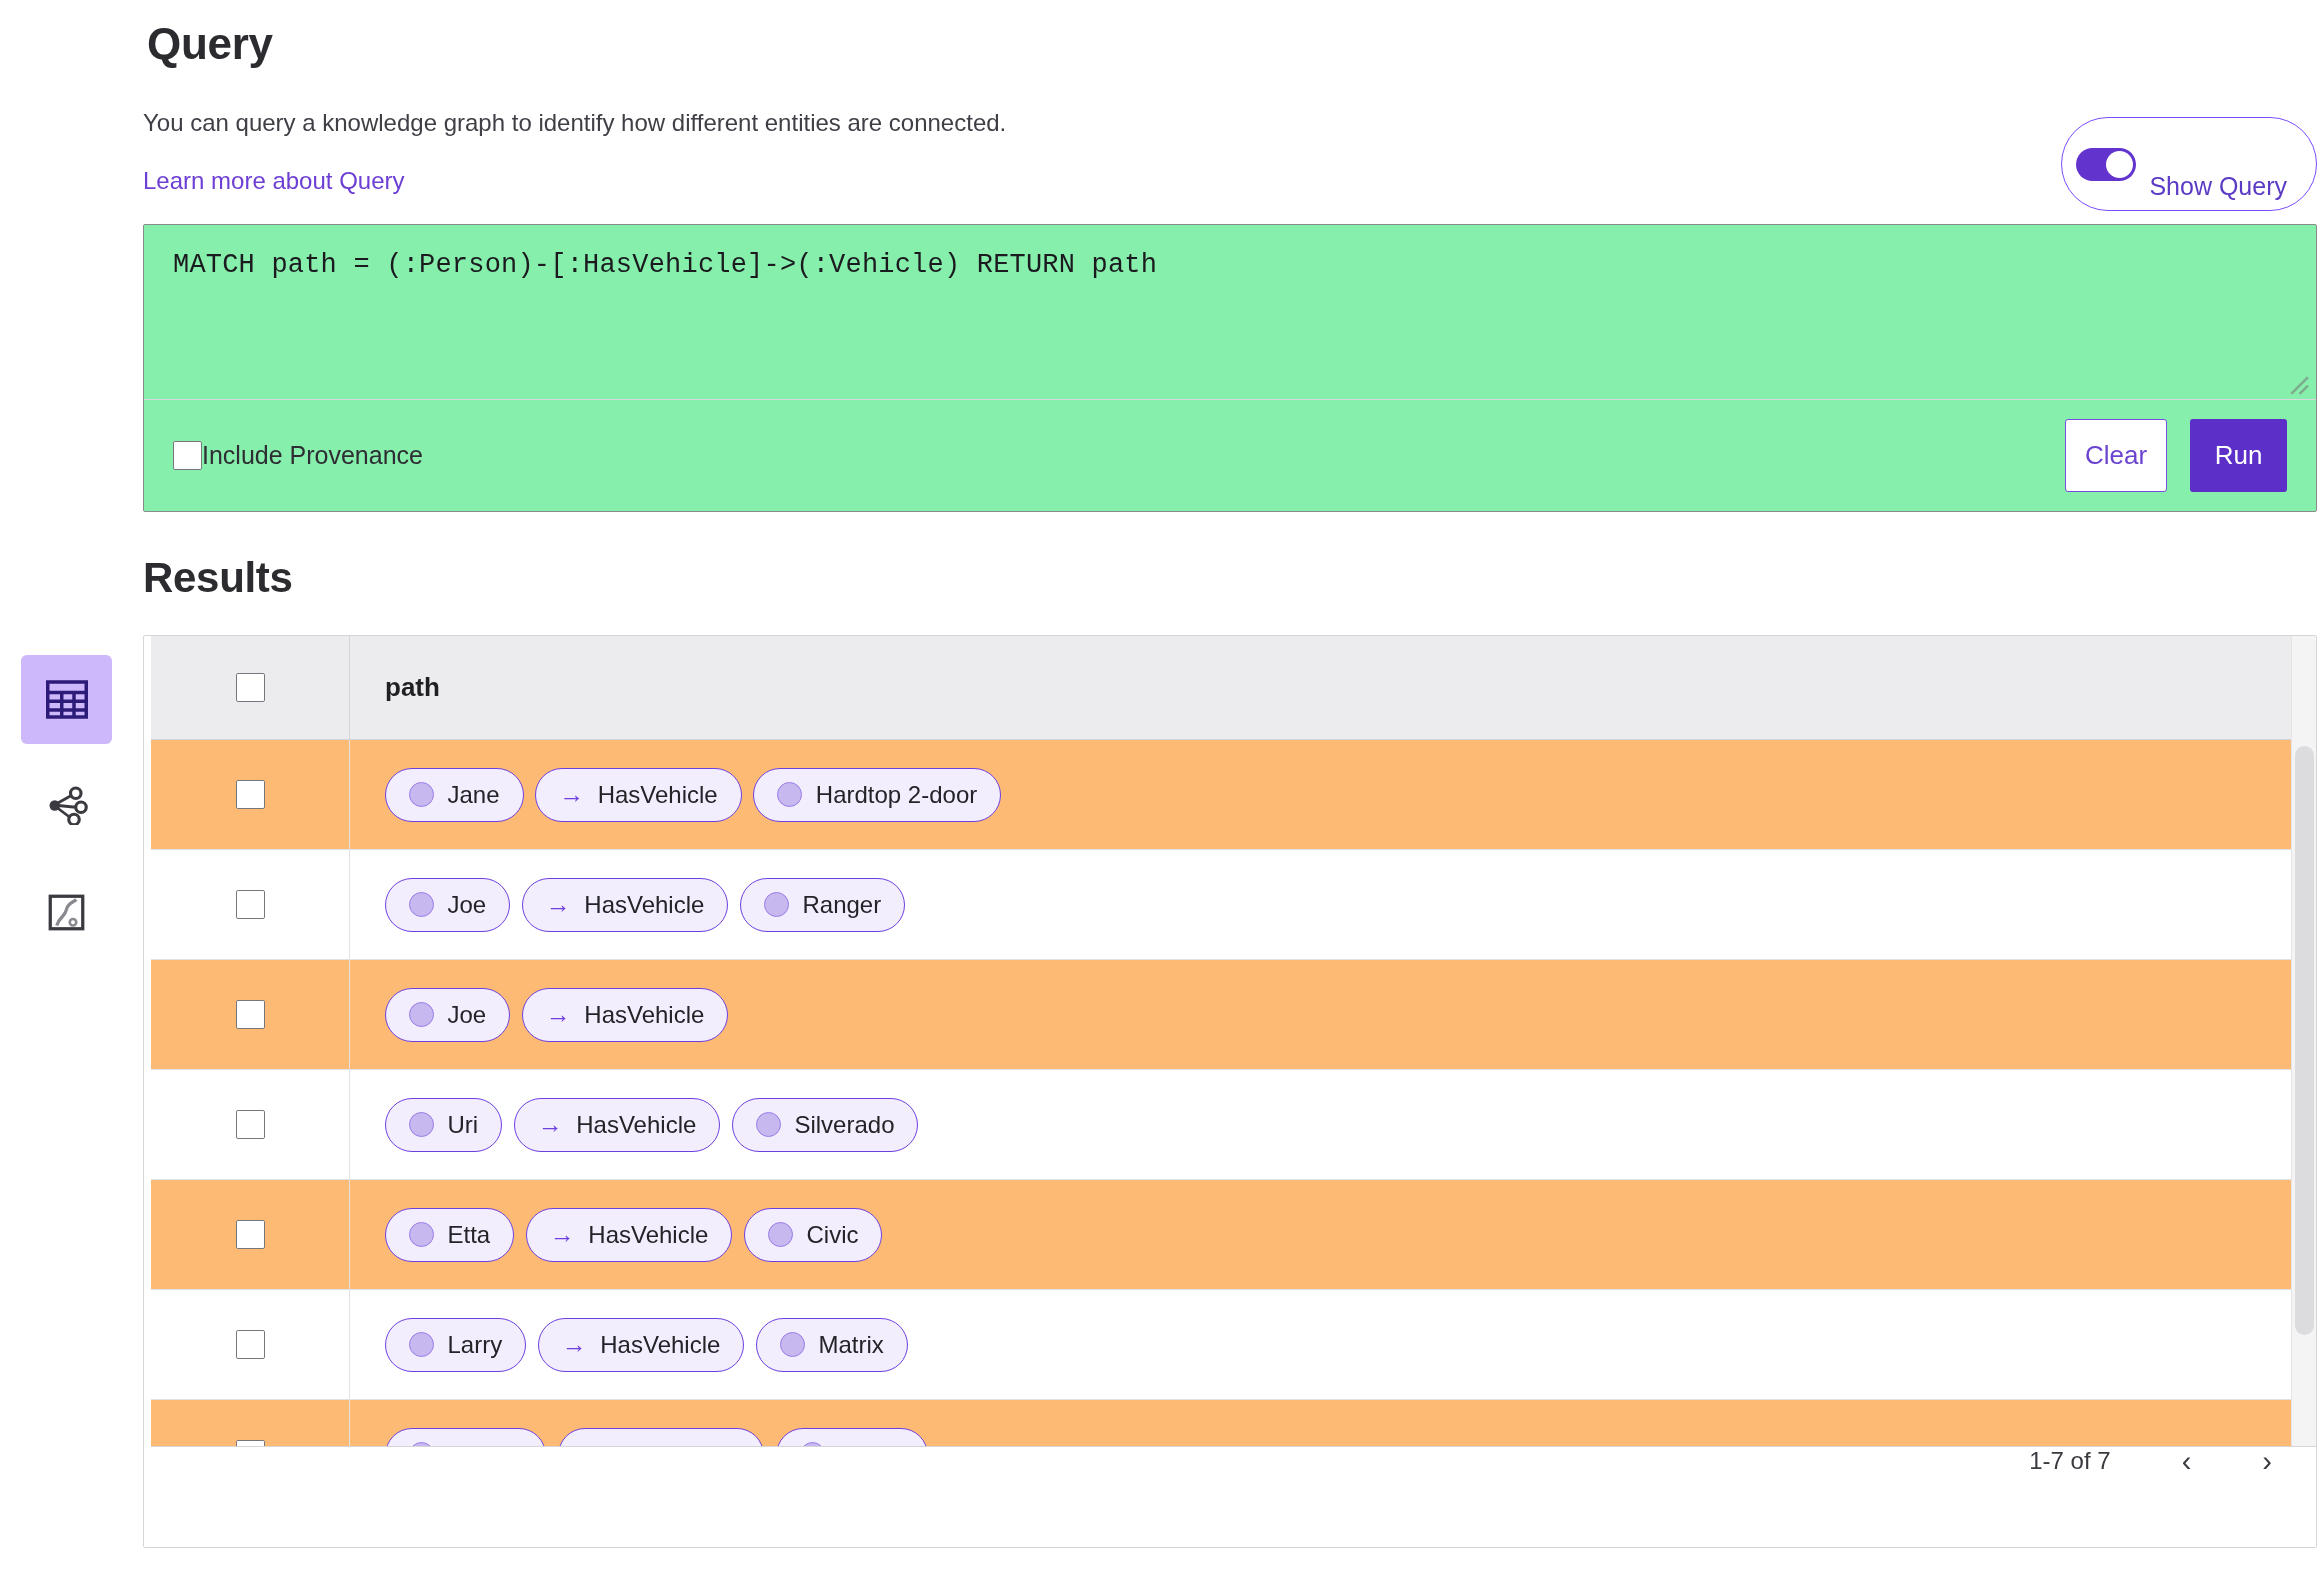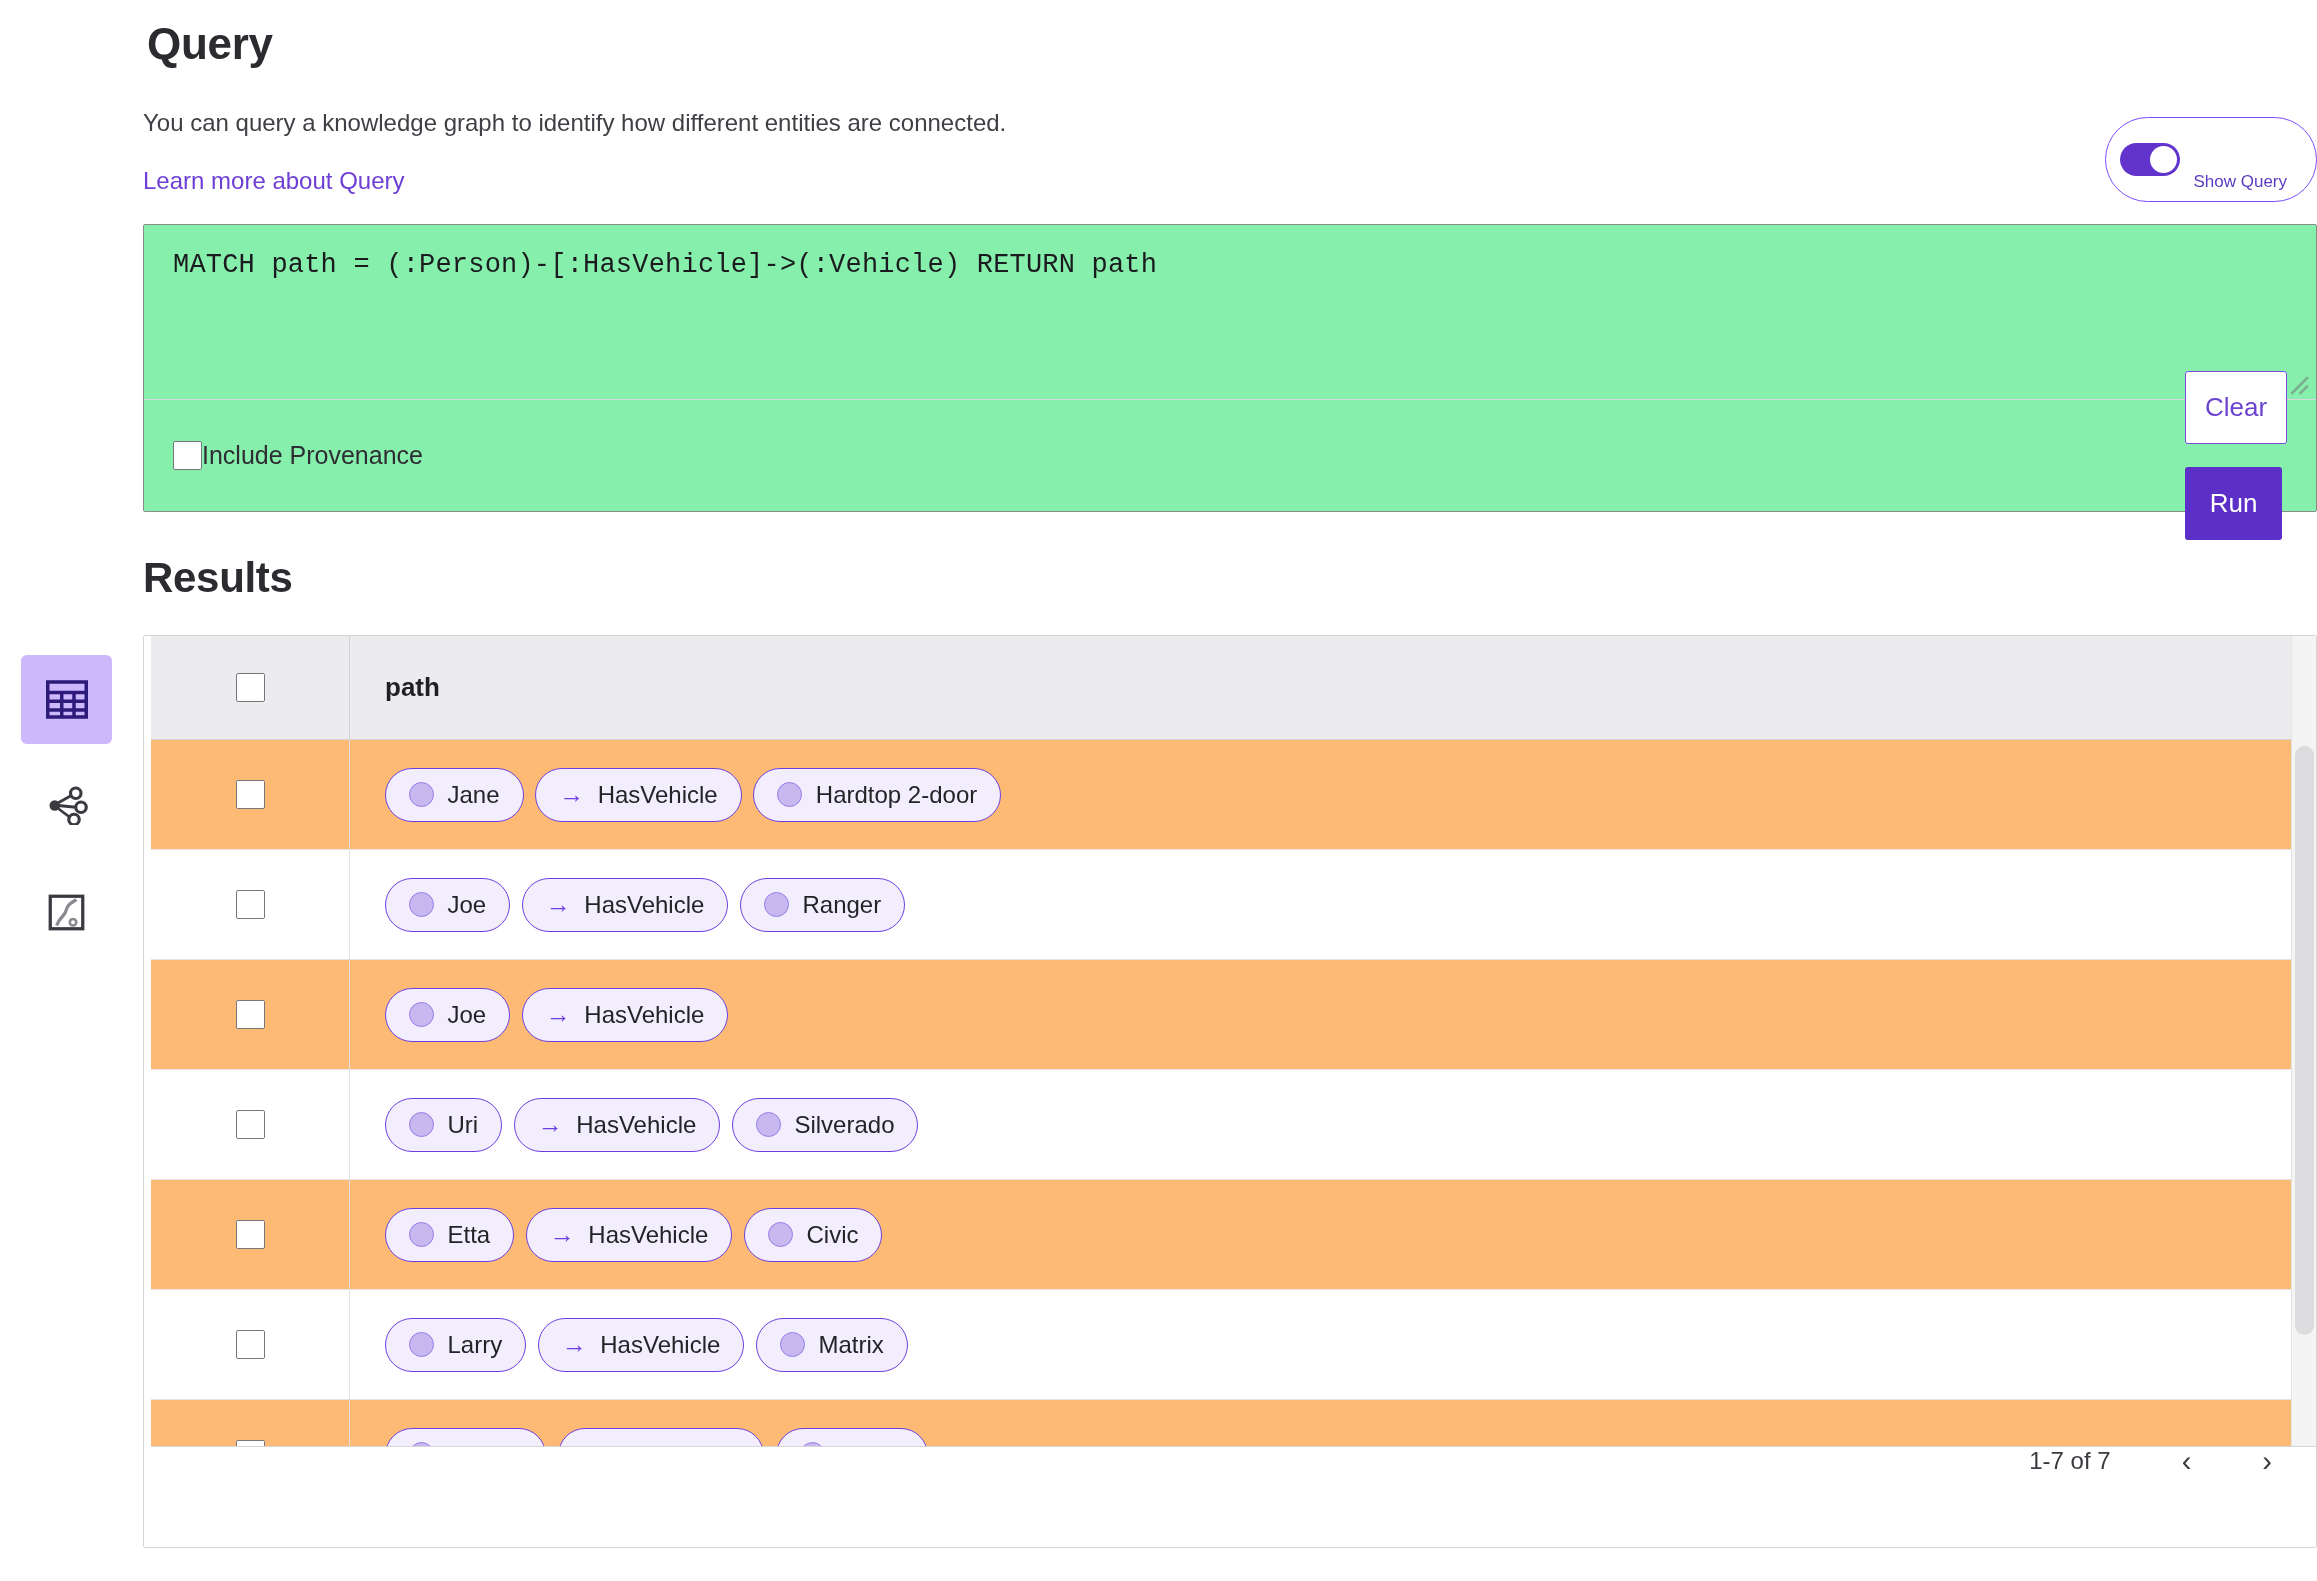--- a/index.html
+++ b/index.html
@@ -83,21 +83,21 @@
     position: relative;
     flex: 0 0 auto;
   }
   .switch .knob {
     position: absolute;
     top: 2.9px; right: 2.9px;
     width: 27px; height: 27px;
     border-radius: 50%;
     background: #fff;
   }
-  .toggle-label { font-size: 17px; color: #5b3bc4; white-space: nowrap; margin-top: 44px; }
+  .toggle-label { font-size: 25px; color: #5b3bc4; white-space: nowrap; margin-top: 44px; }
 
   
   .query-panel {
     margin-top: 29px;
     border: 1.9px solid #8a8a8a;
     border-radius: 1.9px;
     background: #86efac;
   }
   .query-area {
     position: relative;
@@ -125,21 +125,21 @@
   }
   .chk-row { display: flex; align-items: center; cursor: pointer; }
   .chk-box {
     width: 29px; height: 29px;
     border: 1.9px solid #76767c;
     background: #fff;
     border-radius: 1.9px;
   }
   .chk-label { font-size: 25px; color: #2d2d33; }
 
-  .btn-group { margin-left: auto; display: flex; align-items: flex-start; gap: 23px; flex-direction: column; }
+  .btn-group { margin-left: auto; display: flex; align-items: flex-end; gap: 23px; }
   .btn {
     font-size: 26px;
     border-radius: 2.9px;
     cursor: pointer;
     display: flex; align-items: center; justify-content: center;
   }
   .btn-clear {
     width: 102px; height: 73px;
     border: 1.9px solid #7b4ae0;
     color: #6a44cf;

